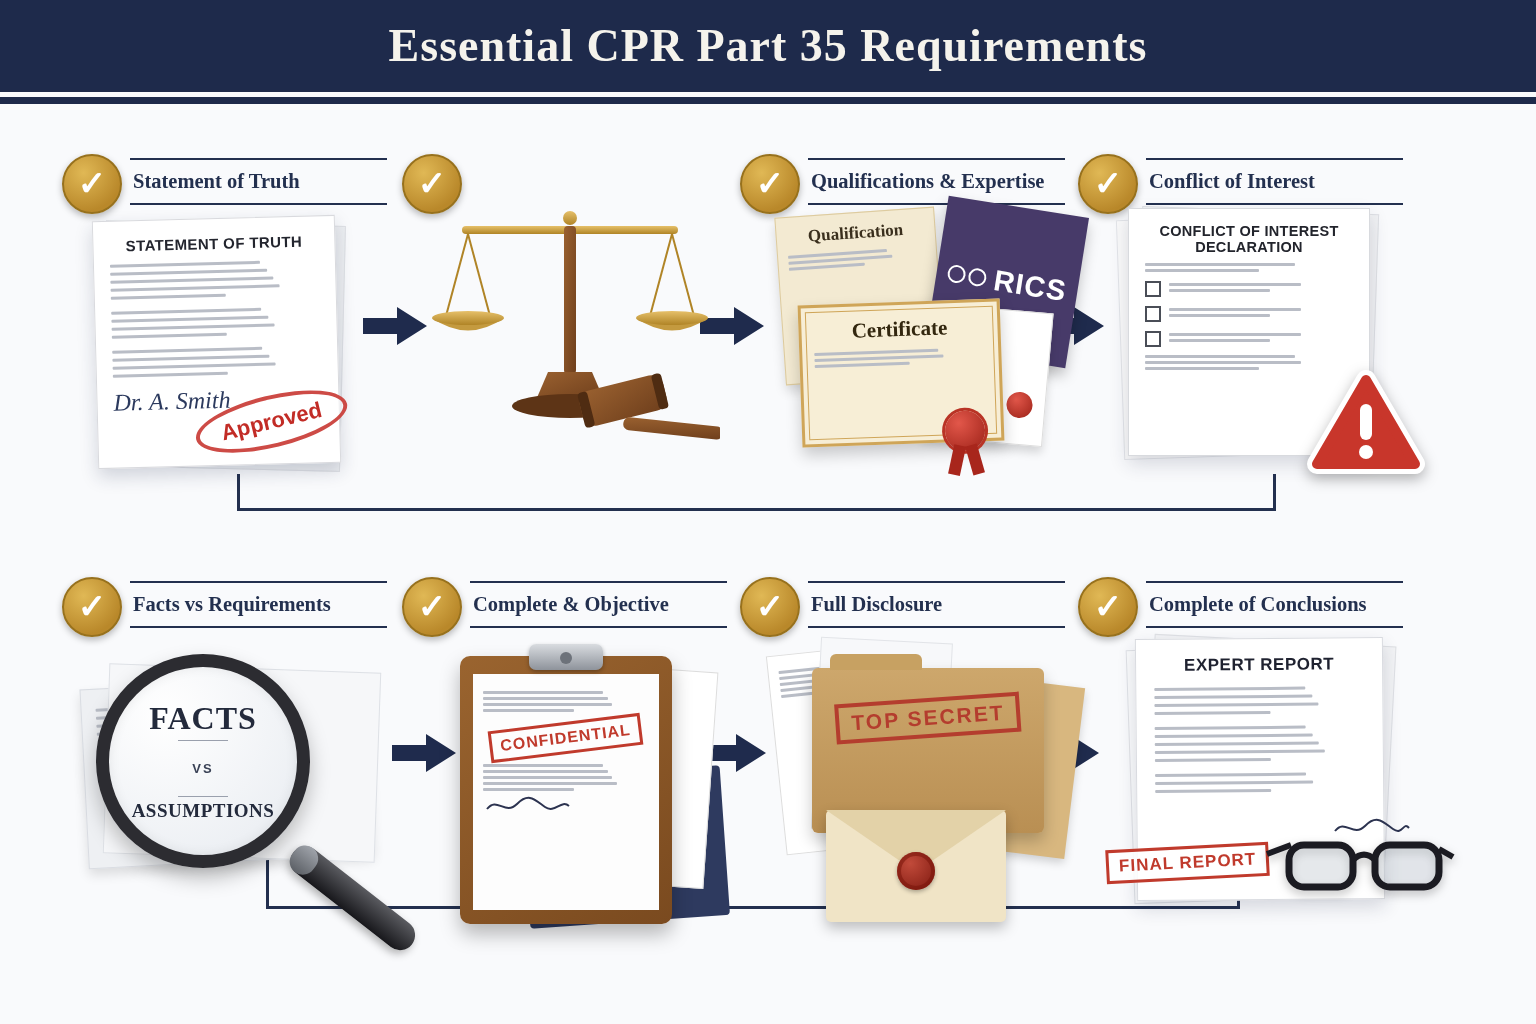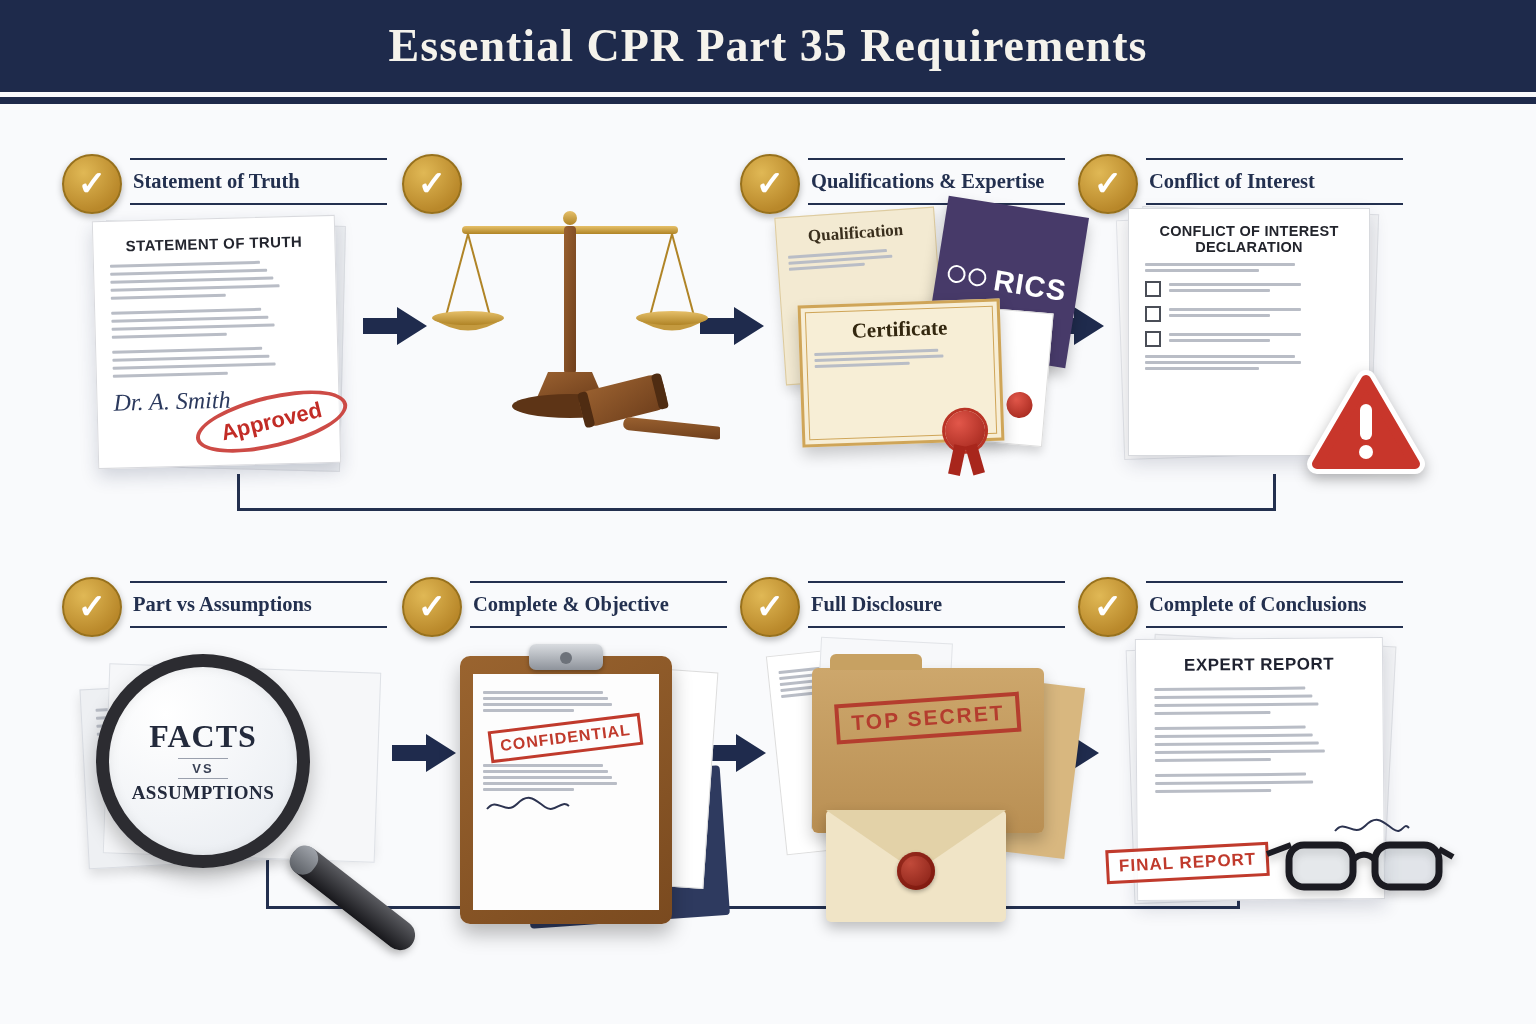--- a/index.html
+++ b/index.html
@@ -95,21 +95,21 @@
             padding:14px;box-sizing:border-box;}
   .ill5 .p2{position:absolute;left:34px;top:26px;width:270px;height:188px;background:#f6f7f9;
             border:1px solid #dee1e6;transform:rotate(2deg);}
   .lens-wrap{position:absolute;left:24px;top:12px;width:214px;height:214px;}
   .lens{width:214px;height:214px;border-radius:50%;border:13px solid #2c2c31;box-sizing:border-box;
         background:radial-gradient(circle at 30% 25%,#ffffff,#edf0f4 75%);
         box-shadow:0 10px 20px rgba(0,0,0,.25), inset 0 0 12px rgba(0,0,0,.08);
         display:flex;flex-direction:column;align-items:center;justify-content:center;gap:3px;}
   .facts{font-weight:bold;font-size:32px;color:#232a3c;letter-spacing:1px;}
   .vs{font-family:"Liberation Sans",sans-serif;font-weight:bold;font-size:13px;color:#3a4256;
-      letter-spacing:2px;border-top:1px solid #9aa0ad;border-bottom:1px solid #9aa0ad;padding:2px 14px;}
+      letter-spacing:2px;border-top:1px solid #9aa0ad;border-bottom:1px solid #9aa0ad;padding:20px 14px;}
   .assump{font-weight:bold;font-size:19px;color:#232a3c;letter-spacing:.5px;}
   .handle{position:absolute;left:196px;top:188px;width:150px;height:30px;border-radius:15px;
           background:linear-gradient(#5a5b60,#17171b);transform:rotate(38deg);
           transform-origin:8px 15px;box-shadow:0 4px 8px rgba(0,0,0,.3);}
   .handle::before{content:"";position:absolute;left:0;top:0;width:26px;height:30px;border-radius:13px;
           background:linear-gradient(#9fa3aa,#5c6066);}
   
   .ill6{position:absolute;left:452px;top:646px;width:265px;height:290px;}
   .folder-b{position:absolute;right:-8px;bottom:14px;width:200px;height:150px;background:#2e3a5f;
             transform:rotate(-4deg);border-radius:4px;}
@@ -189,21 +189,21 @@
     <div class="badge">✓</div>
     <div class="label-box">Qualifications &amp; Expertise</div>
   </div>
   <div class="step-header" style="left:1078px;top:154px;">
     <div class="badge">✓</div>
     <div class="label-box">Conflict of Interest</div>
   </div>
 
   <div class="step-header" style="left:62px;top:577px;">
     <div class="badge">✓</div>
-    <div class="label-box">Part vs Assumptions</div>
+    <div class="label-box">Facts vs Requirements</div>
   </div>
   <div class="step-header" style="left:402px;top:577px;">
     <div class="badge">✓</div>
     <div class="label-box">Complete &amp; Objective</div>
   </div>
   <div class="step-header" style="left:740px;top:577px;">
     <div class="badge">✓</div>
     <div class="label-box">Full Disclosure</div>
   </div>
   <div class="step-header" style="left:1078px;top:577px;">

